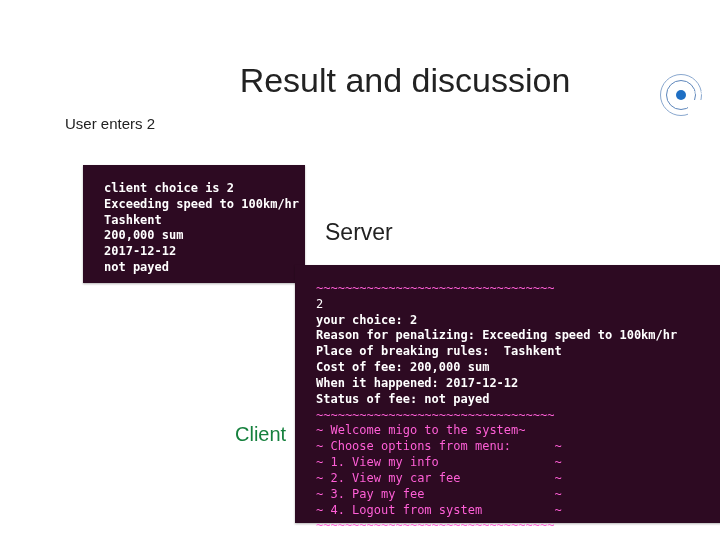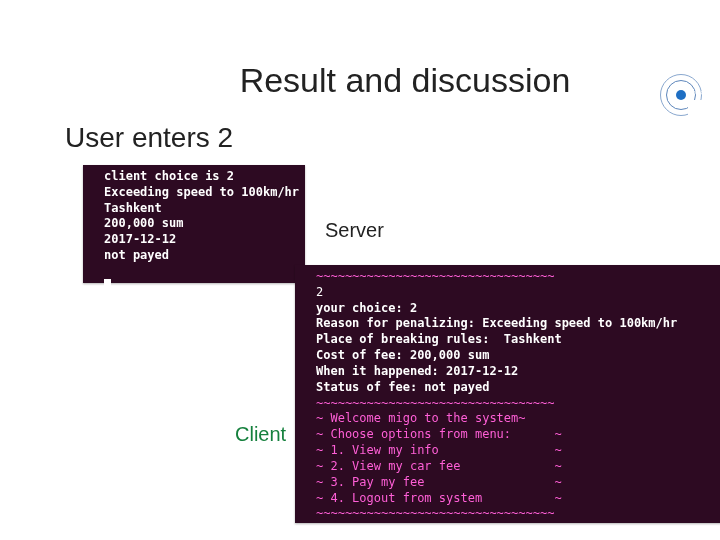--- a/index.html
+++ b/index.html
@@ -16,50 +16,50 @@
     top: 16px;
     left: 0;
     width: 100%;
     text-align: center;
     font-size: 34px;
     font-weight: 300;
     color: #222;
   }
   .subtitle {
     position: absolute;
-    top: 77px;
+    top: 70px;
     left: 20px;
-    font-size: 28px;
+    font-size: 15px;
     font-weight: 300;
     color: #222;
   }
   .label-server {
     position: absolute;
     top: 174px;
     left: 280px;
-    font-size: 20px;
+    font-size: 23px;
     font-weight: 300;
     color: #222;
   }
   .label-client {
     position: absolute;
     top: 378px;
     left: 190px;
     font-size: 20px;
     font-weight: 300;
     color: #15803d;
   }
   .term {
     position: absolute;
     background: #2d0a22;
     color: #fff;
     font-family: "DejaVu Sans Mono", Menlo, Consolas, monospace;
     font-size: 12px;
     line-height: 1.32;
-    padding: 4px 6px;
+    padding: 16px 6px;
     white-space: pre;
     box-shadow: 0 1px 2px rgba(0,0,0,0.3);
   }
   .term .bold { font-weight: bold; }
   .term .pink { color: #ff5fd7; }
   #term-server {
     top: 120px;
     left: 38px;
     width: 222px;
     height: 118px;

